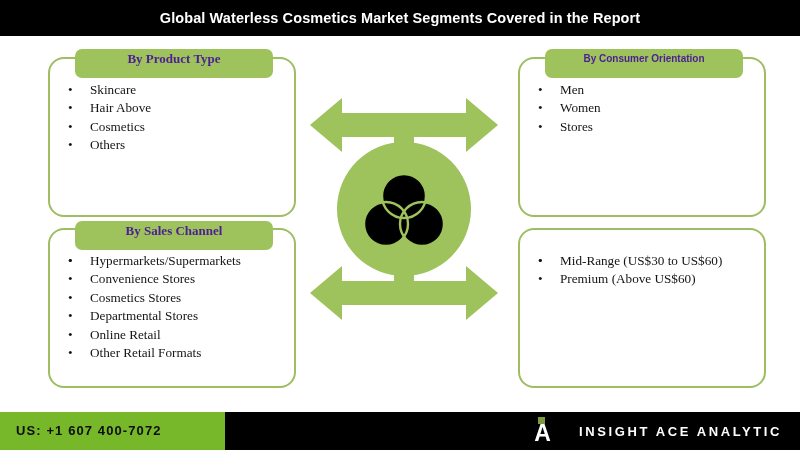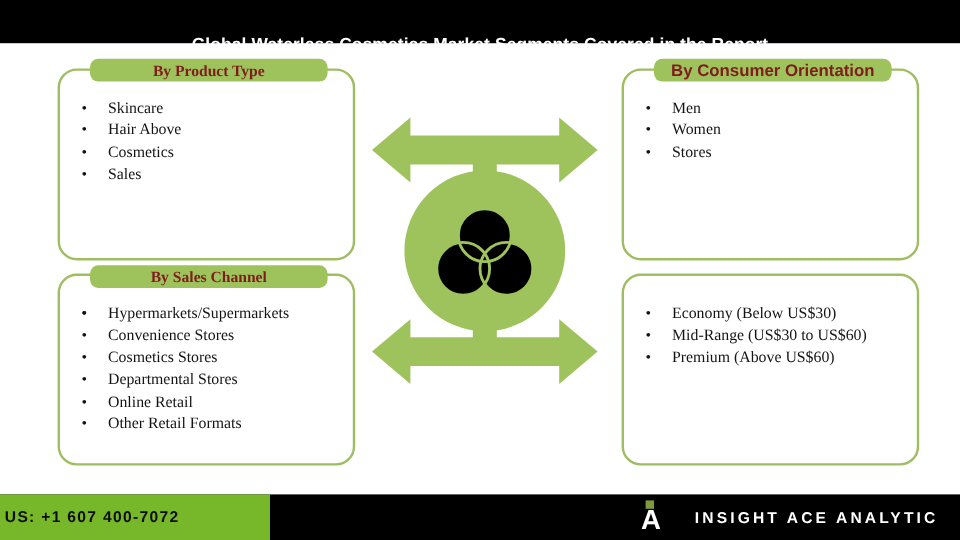--- a/index.html
+++ b/index.html
@@ -31,47 +31,46 @@
     position: absolute;
     left: 0; top: 0;
     width: 800px; height: 36px;
     line-height: 36px;
     text-align: center;
     color: #ffffff;
     font-family: "Liberation Sans", sans-serif;
     font-weight: bold;
     font-size: 14.5px;
     letter-spacing: 0.1px;
-    margin-top: 20px;
   }
 
   
   .card {
     position: absolute;
     border: 2px solid #9fbd63;
     border-radius: 16px;
     background: #ffffff;
   }
   .card-header {
     position: absolute;
-    height: 19px;
+    height: 29px;
     background: #9ec35d;
     border-radius: 7px;
-    color: #7f1d1d;
+    color: #4c1d95;
     font-family: "Liberation Serif", serif;
     font-weight: bold;
     font-size: 13px;
     line-height: 19px;
     text-align: center;
     white-space: nowrap;
     z-index: 5;
   }
   .card-header.sans {
     font-family: "Liberation Sans", sans-serif;
-    font-size: 14px;
+    font-size: 10px;
     font-weight: bold;
   }
   .card-list {
     position: absolute;
     left: 14px;
     top: 22px;
     right: 6px;
     list-style: none;
   }
   .card-list li {
@@ -124,21 +123,21 @@
     position: absolute;
     left: 0; top: 0;
     width: 225px; height: 38px;
     background: #76b82a;
     color: #0d0d0d;
     font-family: "Liberation Sans", sans-serif;
     font-weight: bold;
     font-size: 13px;
     letter-spacing: 1.1px;
     line-height: 38px;
-    padding-left: 4px;
+    padding-left: 16px;
     white-space: nowrap;
   }
   .footer-brand {
     position: absolute;
     right: 18px; top: 0;
     height: 38px;
     display: flex;
     align-items: center;
     gap: 14px;
   }
@@ -201,21 +200,21 @@
         <circle cx="122" cy="136" r="22" fill="none" stroke="#9fc35c" stroke-width="2.4"></circle>
       </g>
     </svg>
   </div>
 
   <div class="card" id="card-product">
     <ul class="card-list">
       <li><span class="bullet">•</span><span>Skincare</span></li>
       <li><span class="bullet">•</span><span>Hair Above</span></li>
       <li><span class="bullet">•</span><span>Cosmetics</span></li>
-      <li><span class="bullet">•</span><span>Sales</span></li>
+      <li><span class="bullet">•</span><span>Others</span></li>
     </ul>
   </div>
   <div class="card-header" id="hdr-product">By Product Type</div>
 
   <div class="card" id="card-consumer">
     <ul class="card-list">
       <li><span class="bullet">•</span><span>Men</span></li>
       <li><span class="bullet">•</span><span>Women</span></li>
       <li><span class="bullet">•</span><span>Stores</span></li>
     </ul>
@@ -230,21 +229,21 @@
       <li><span class="bullet">•</span><span>Cosmetics Stores</span></li>
       <li><span class="bullet">•</span><span>Departmental Stores</span></li>
       <li><span class="bullet">•</span><span>Online Retail</span></li>
       <li><span class="bullet">•</span><span>Other Retail Formats</span></li>
     </ul>
   </div>
   <div class="card-header" id="hdr-sales">By Sales Channel</div>
 
   <div class="card" id="card-price">
     <ul class="card-list">
-      <li><span class="bullet">•</span><span>Economy (Below US$30)</span></li>
+      <li><span class="bullet">•</span></li>
       <li><span class="bullet">•</span><span>Mid-Range (US$30 to US$60)</span></li>
       <li><span class="bullet">•</span><span>Premium (Above US$60)</span></li>
     </ul>
   </div>
 
   <div class="footer">
     <div class="footer-phone">US: +1 607 400-7072</div>
     <div class="footer-brand">
       <div class="brand-mark">
         <div class="sq"></div>

